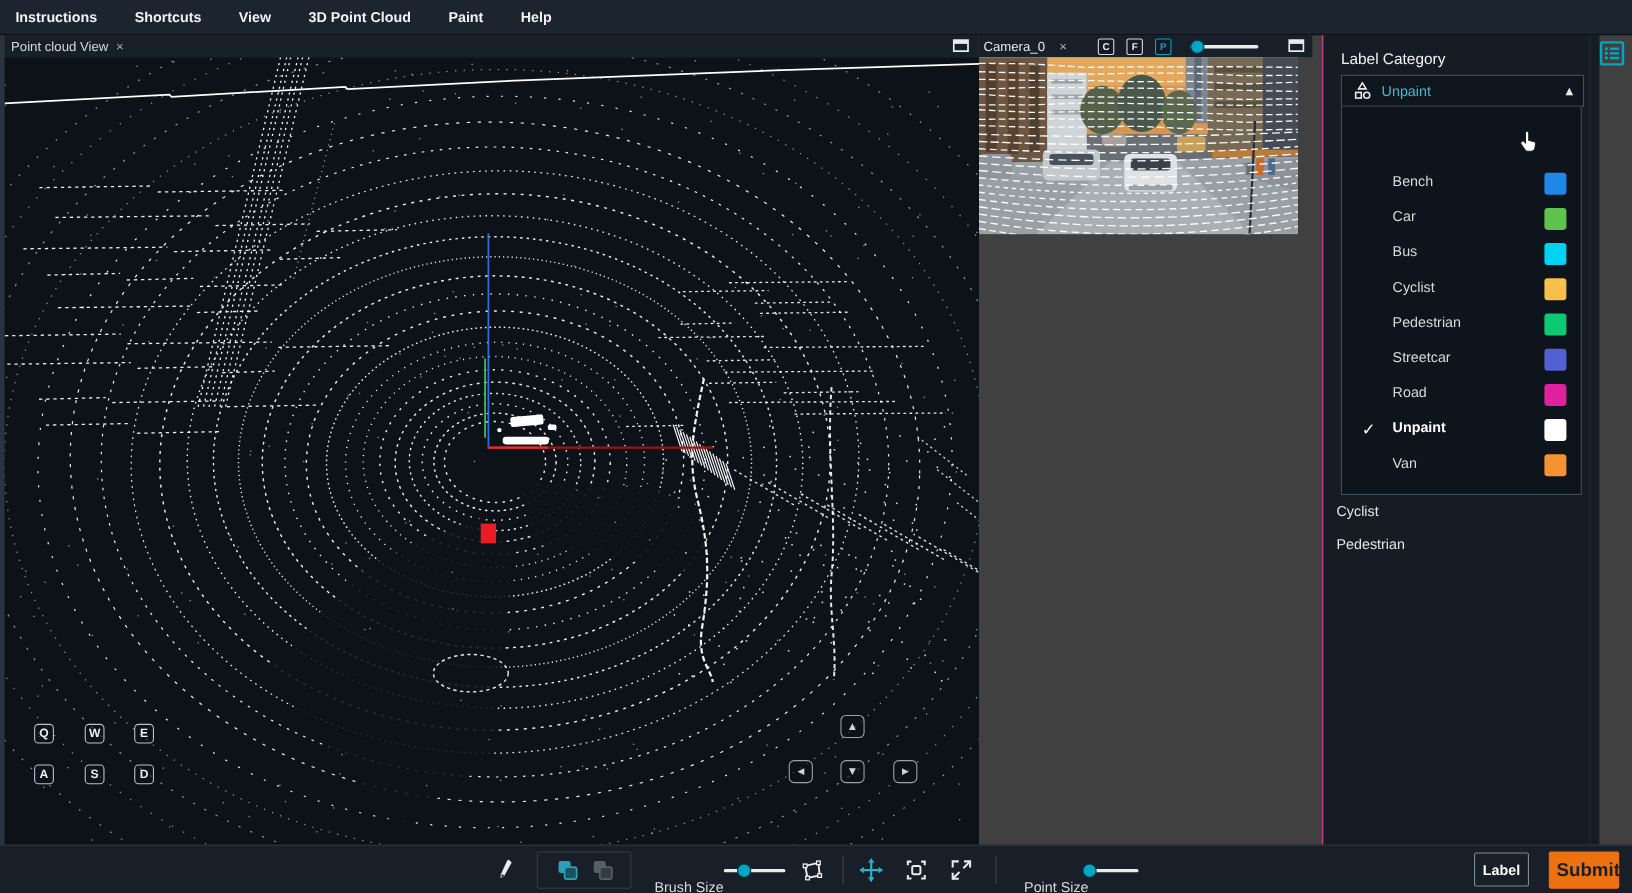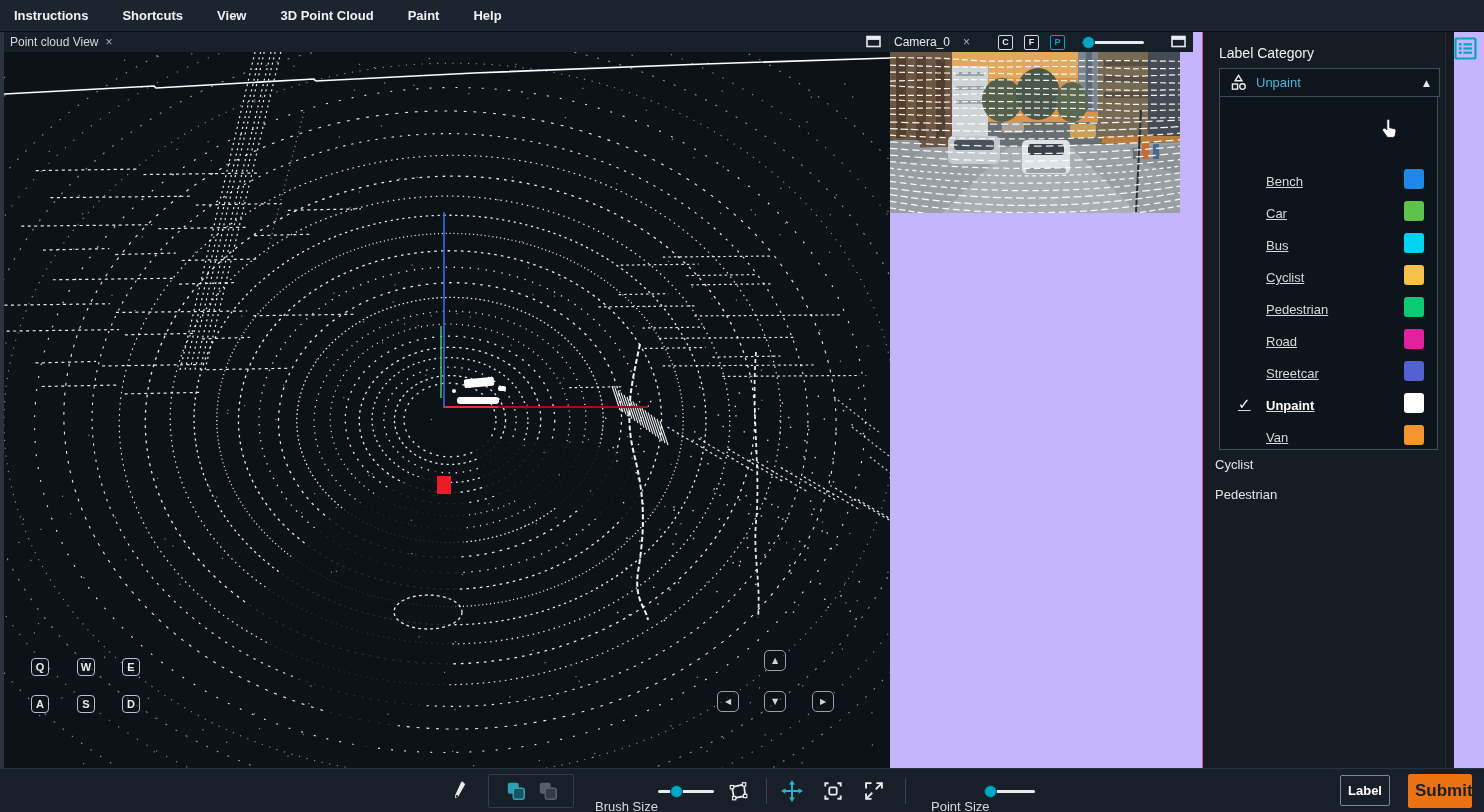--- a/index.html
+++ b/index.html
@@ -1,17 +1,17 @@
 <!DOCTYPE html>
 <html style="--accent: #00a7c4; --accent-text: #44b9d6; --submit-bg: #ec7211; --submit-text: #1a1f26;"><head>
 <meta charset="utf-8">
 <style>
   html,body{margin:0;padding:0;background:#10151c;}
   *{box-sizing:border-box;}
-  .app{position:relative;width:1484px;height:812px;background:#c4b5fd;
+  .app{position:relative;width:1484px;height:812px;background:#404040;
        font-family:"Liberation Sans","DejaVu Sans",sans-serif;color:#d5dbdb;overflow:hidden;}
 
   
   .menubar{position:absolute;left:0;top:0;width:1484px;height:32px;background:#1c2430;
            border-bottom:1px solid #0b0f14;display:flex;align-items:center;padding-left:14px;gap:34px;}
   .menu-item{font-size:13px;font-weight:700;color:#f1f3f3;cursor:pointer;white-space:nowrap;}
 
   
   .workspace{position:absolute;left:0;top:32px;width:1484px;height:736px;}
   .left-strip{position:absolute;left:0;top:0;width:4px;height:736px;background:#2a333e;}
@@ -54,21 +54,21 @@
              border:1px solid #414d5c;display:flex;align-items:center;padding:0 9px;cursor:pointer;}
   .dd-label{color:var(--accent-text);font-size:13px;margin-left:8px;flex:1;}
   .dd-caret{color:#e8eaea;font-size:9px;font-family:"DejaVu Sans",sans-serif;}
   .dd-panel{position:absolute;left:16px;top:65px;width:219px;height:353px;background:#0e141b;
             border:1px solid #414d5c;border-top:none;}
   .search-input{position:absolute;left:8px;top:21px;width:192px;height:26px;background:#0b1016;
                 border:2px solid var(--accent);color:#d5dbdb;font-size:13px;padding:0 8px;outline:none;
                 font-family:"Liberation Sans","DejaVu Sans",sans-serif;}
   .search-input::placeholder{color:#95a0a8;}
   .cat-list{position:absolute;left:0;top:60px;right:0;}
-  .cat-row{height:32px;display:flex;align-items:flex-end;padding:0 13px 0 18px;cursor:pointer;text-decoration:underline;}
+  .cat-row{height:32px;display:flex;align-items:flex-start;padding:0 13px 0 18px;cursor:pointer;}
   .cat-check{width:28px;color:#ffffff;font-size:15px;font-weight:700;font-family:"DejaVu Sans",sans-serif;}
   .cat-label{flex:1;font-size:13px;color:#d5dbdb;}
   .cat-row.selected .cat-label{color:#ffffff;font-weight:700;}
   .cat-swatch{width:20px;height:20px;border-radius:3px;}
   .frame-label{position:absolute;left:12px;font-size:13px;color:#e2e6e8;cursor:pointer;}
 
   .right-rail{position:absolute;left:1445px;top:0;width:39px;height:736px;border-left:1px solid #232b36;}
   .rail-icon{position:absolute;left:8px;top:5px;width:23px;height:23px;cursor:pointer;}
 
   .cursor-hand{position:absolute;left:1380px;top:86px;width:20px;height:22px;pointer-events:none;z-index:50;}
@@ -714,27 +714,27 @@
               <span class="cat-label">Cyclist</span>
               <span class="cat-swatch" style="background: rgb(247, 192, 74);"></span>
             </div>
             <div class="cat-row">
               <span class="cat-check"></span>
               <span class="cat-label">Pedestrian</span>
               <span class="cat-swatch" style="background: rgb(14, 201, 116);"></span>
             </div>
             <div class="cat-row">
               <span class="cat-check"></span>
-              <span class="cat-label">Road</span>
-              <span class="cat-swatch" style="background: rgb(224, 33, 158);"></span>
+              <span class="cat-label">Streetcar</span>
+              <span class="cat-swatch" style="background: rgb(81, 97, 209);"></span>
             </div>
             <div class="cat-row">
               <span class="cat-check"></span>
-              <span class="cat-label">Streetcar</span>
-              <span class="cat-swatch" style="background: rgb(81, 97, 209);"></span>
+              <span class="cat-label">Road</span>
+              <span class="cat-swatch" style="background: rgb(224, 33, 158);"></span>
             </div>
             <div class="cat-row selected">
               <span class="cat-check">✓</span>
               <span class="cat-label">Unpaint</span>
               <span class="cat-swatch" style="background: rgb(255, 255, 255);"></span>
             </div>
             <div class="cat-row">
               <span class="cat-check"></span>
               <span class="cat-label">Van</span>
               <span class="cat-swatch" style="background: rgb(245, 147, 49);"></span>

